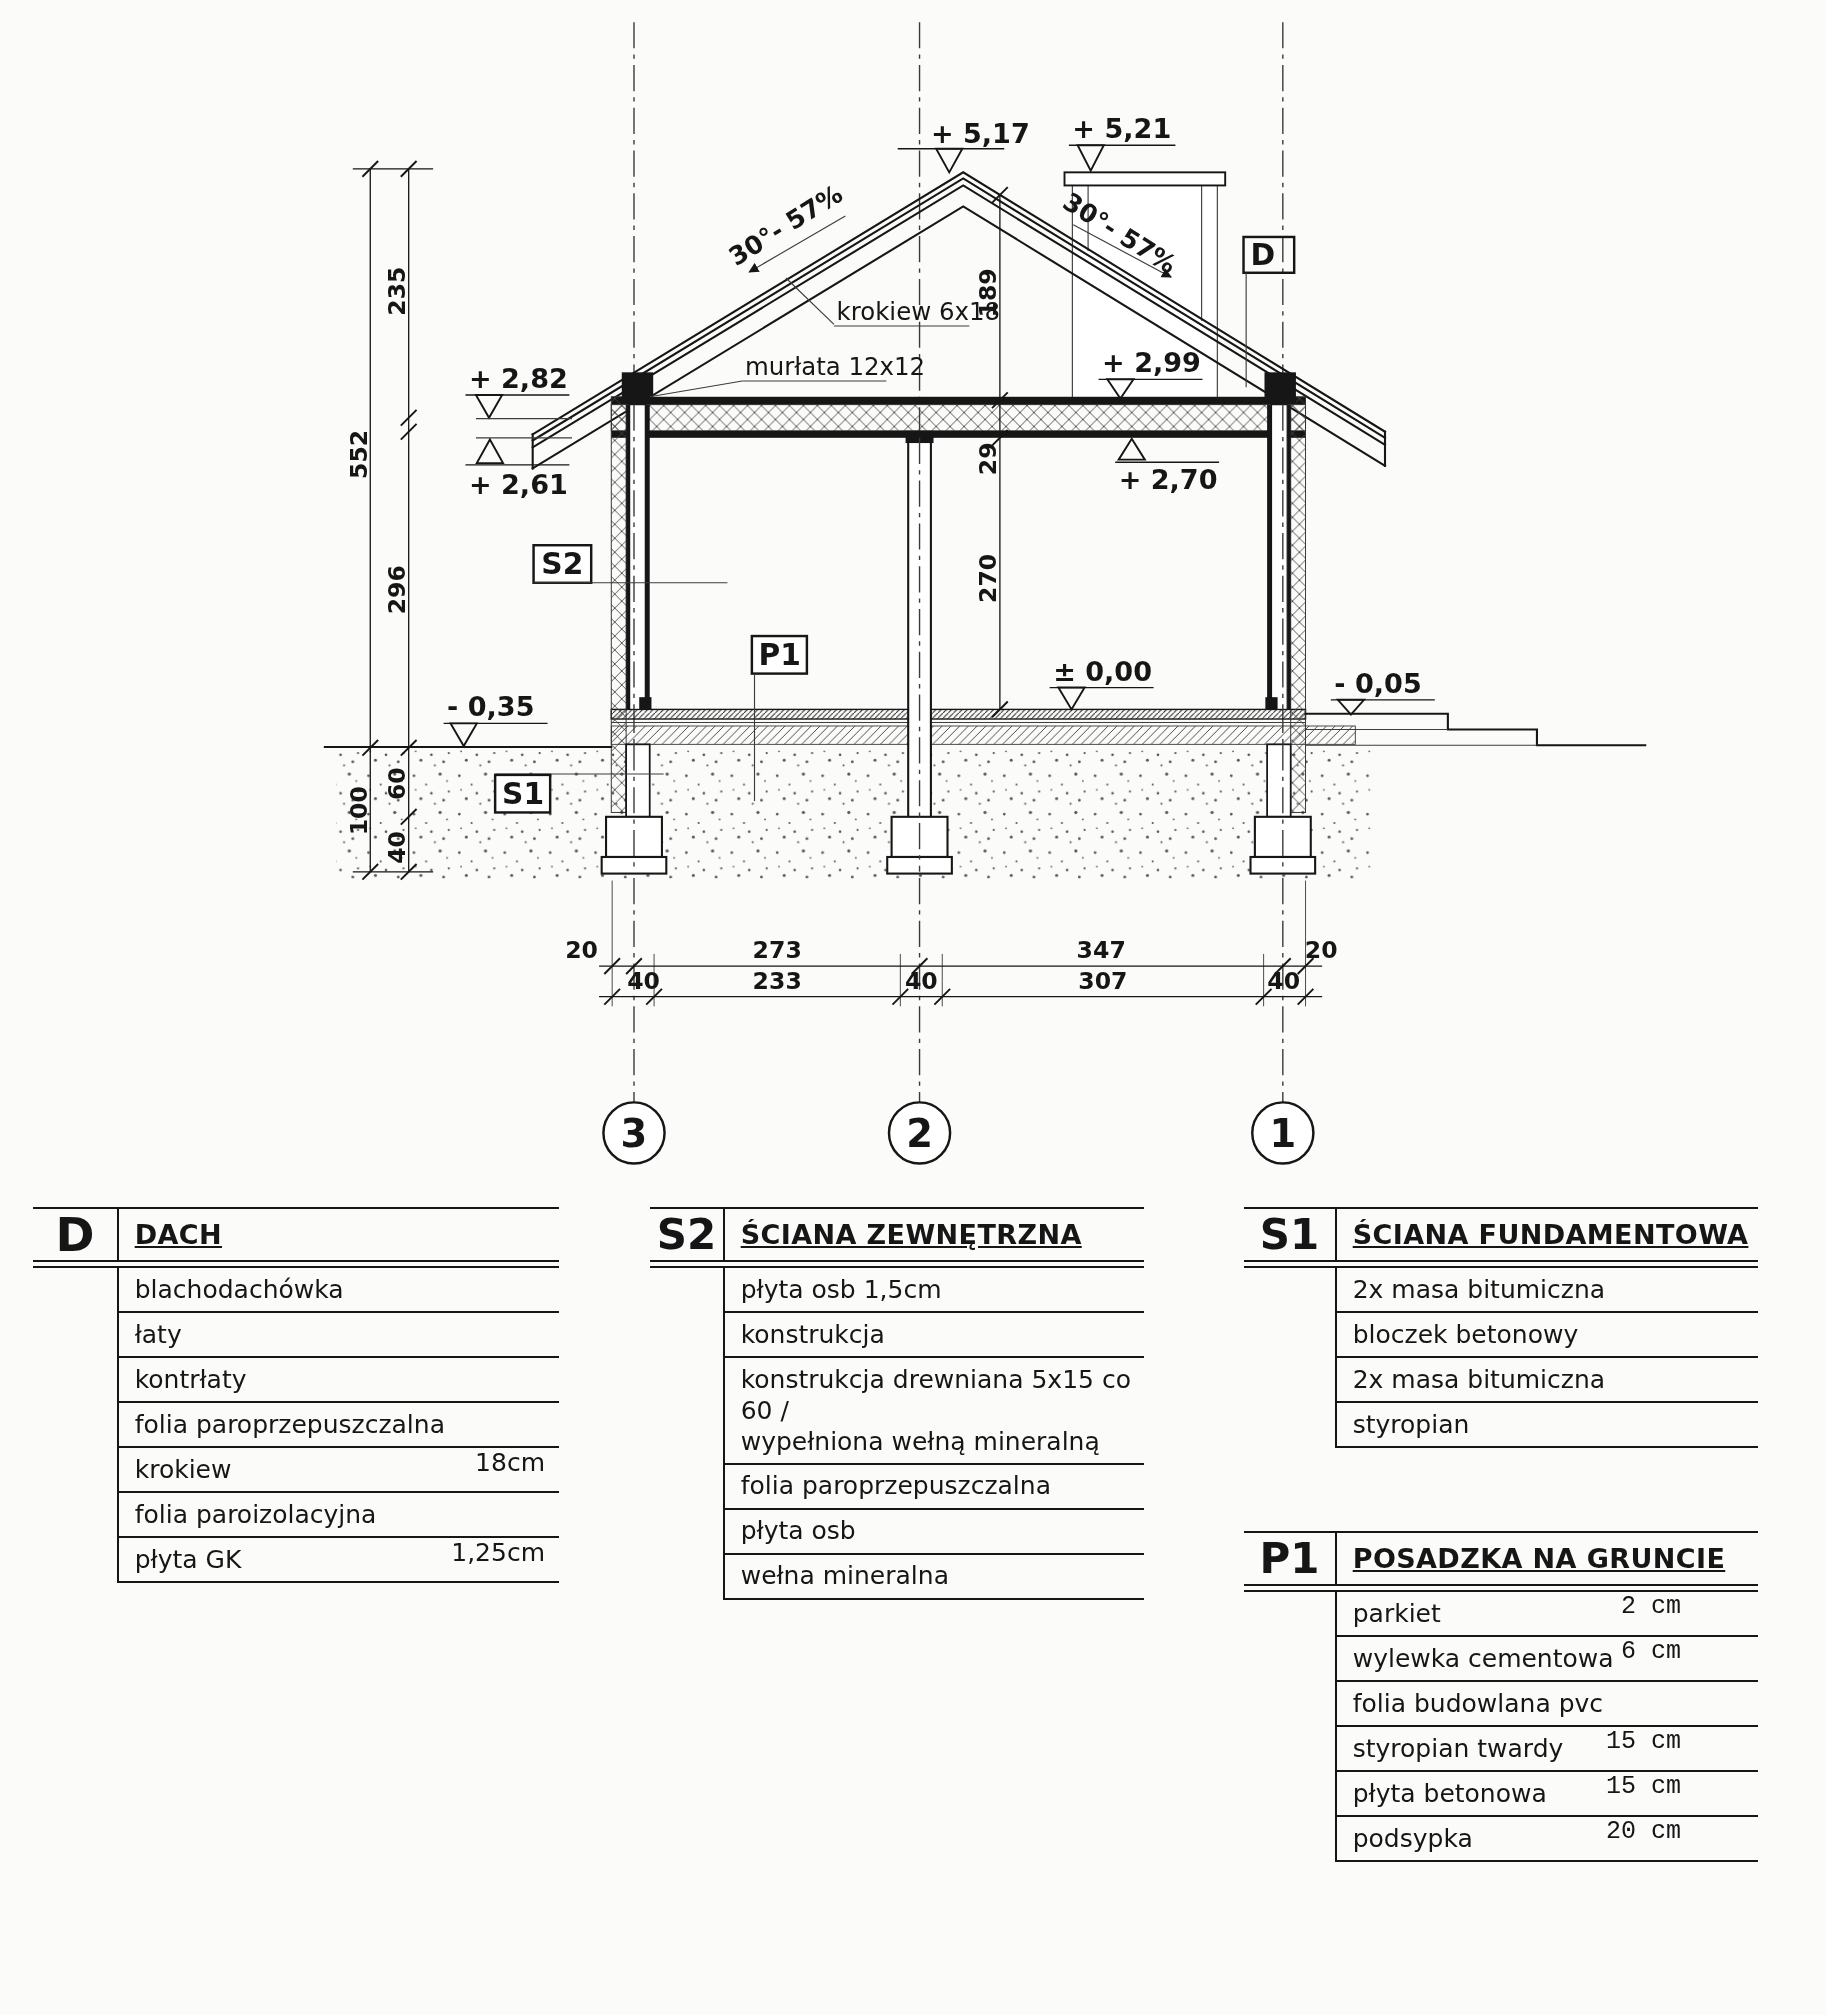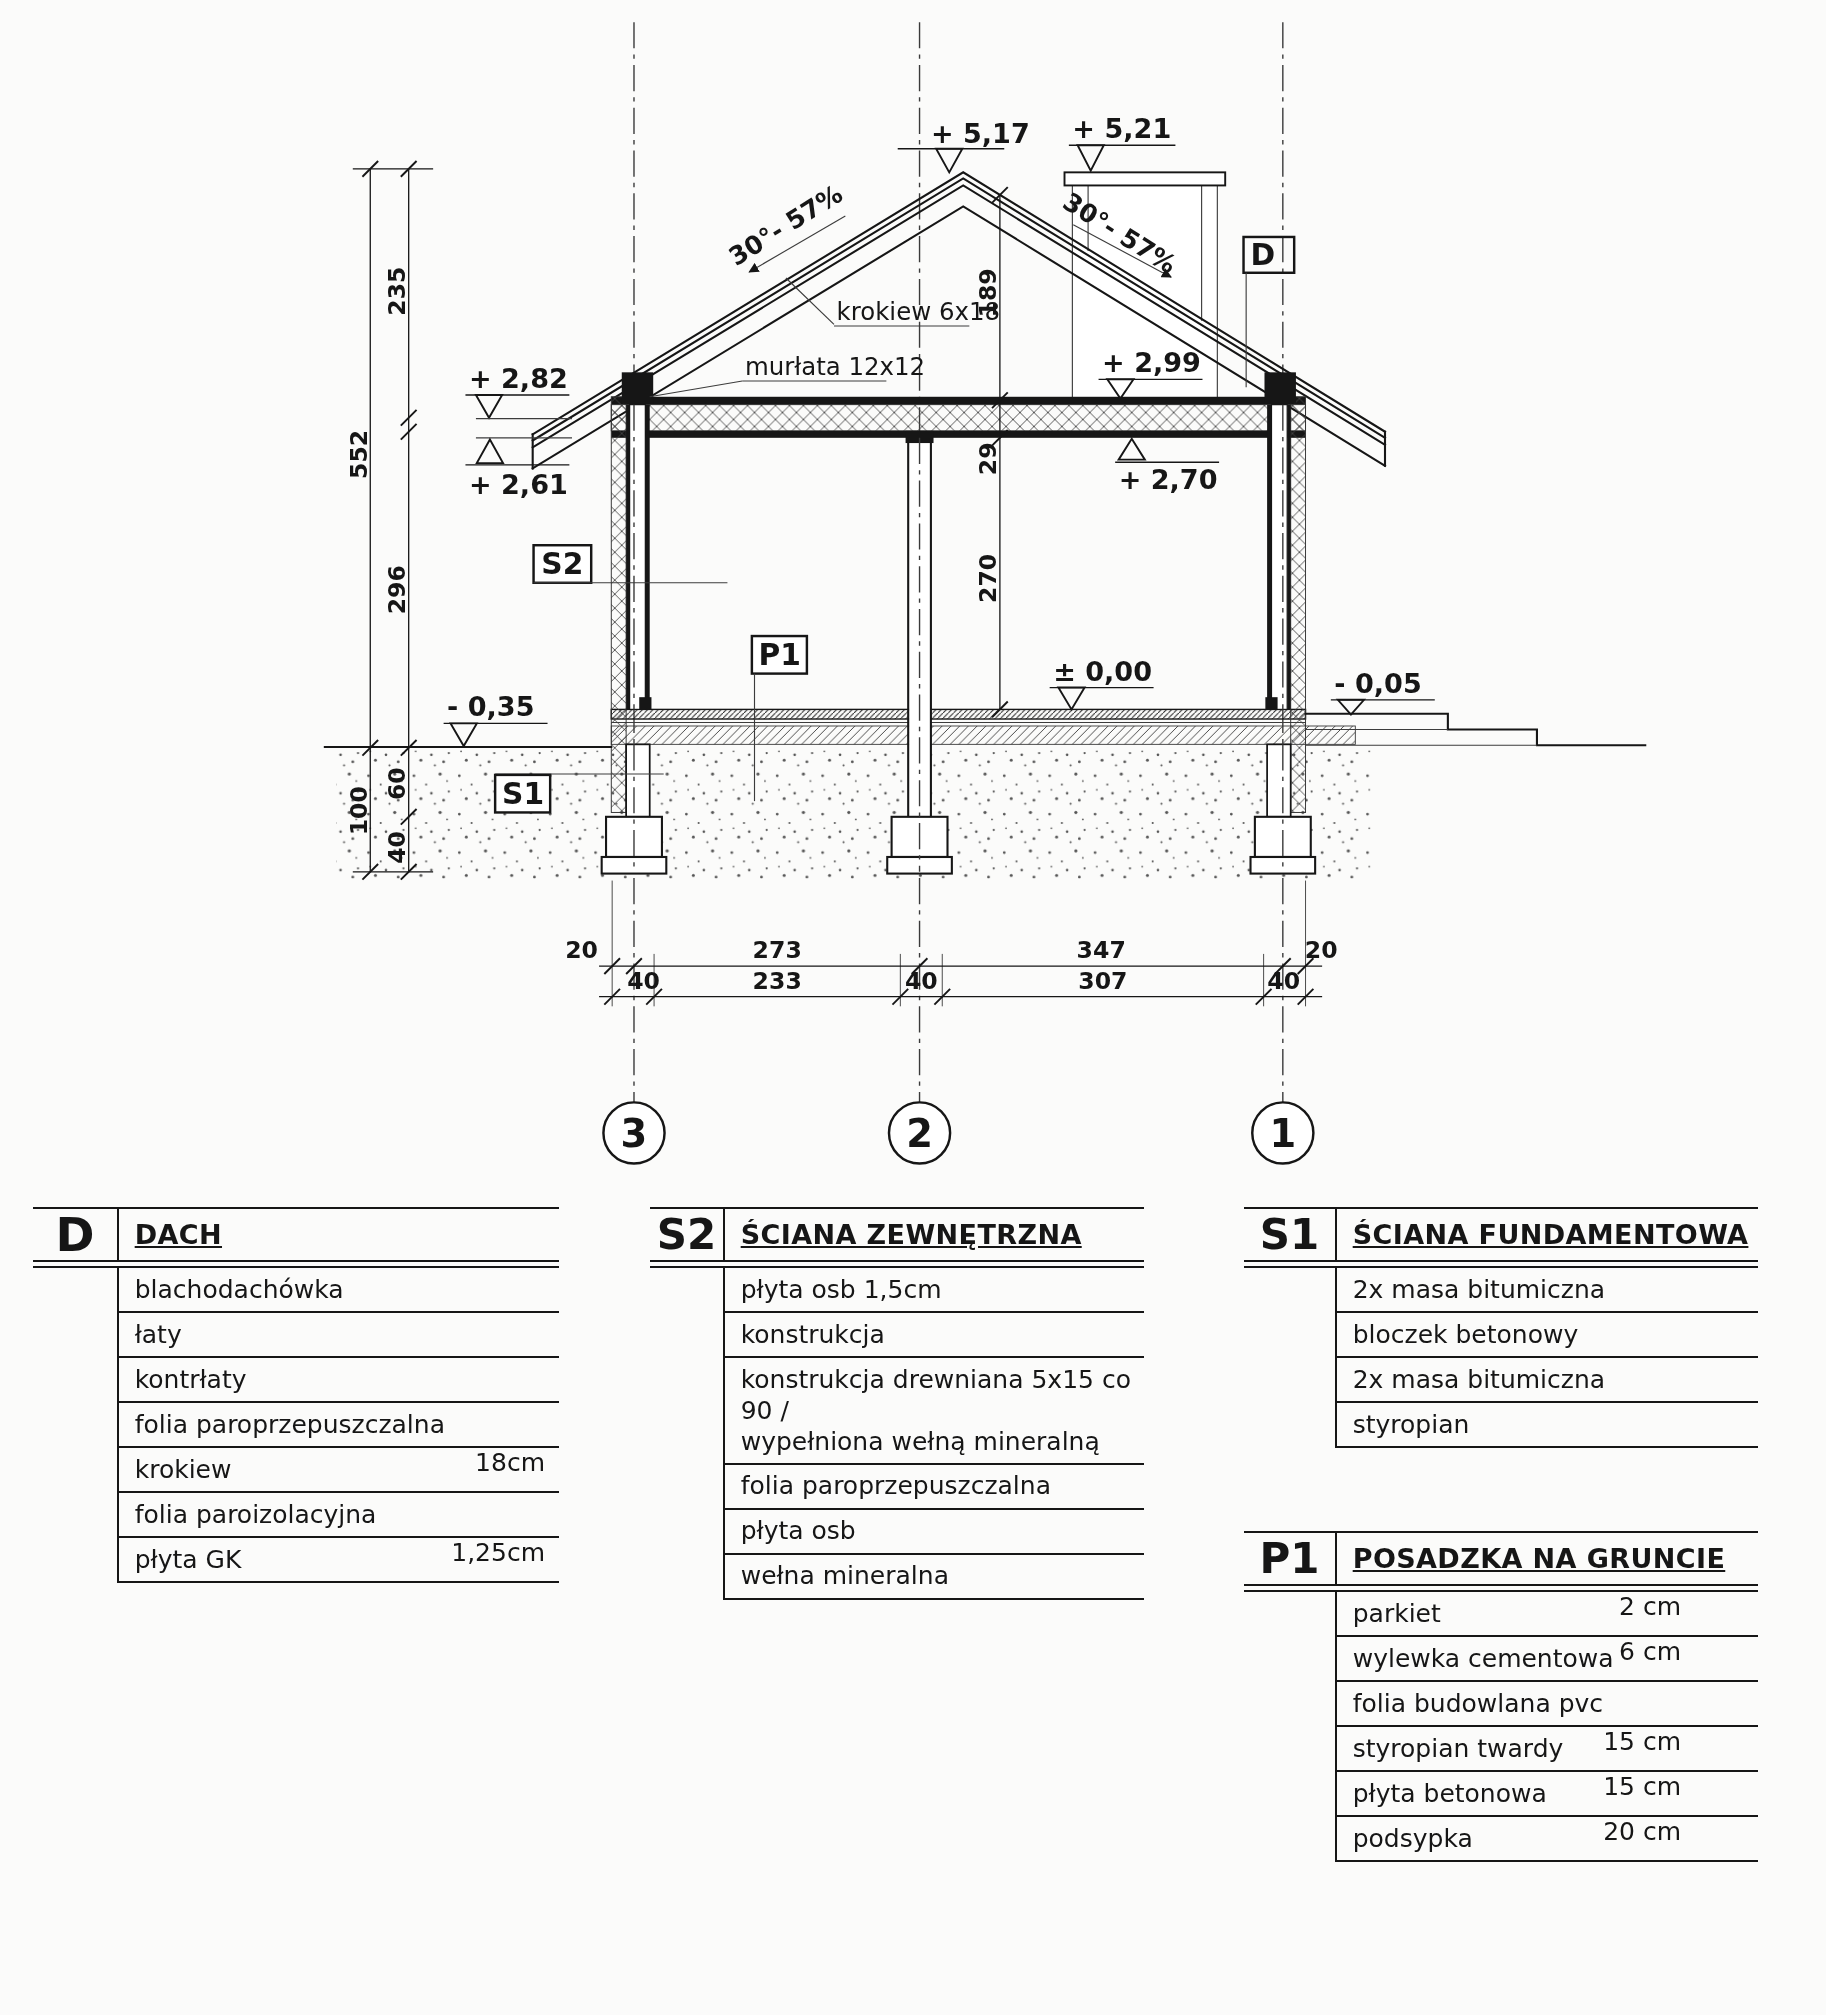--- a/index.html
+++ b/index.html
@@ -45,21 +45,21 @@
 
   .legend.d  { left:33px;  top:1207px; width:526px; }
   .legend.s2 { left:650px; top:1207px; width:494px; }
   .legend.s1 { left:1244px; top:1207px; width:514px; }
   .legend.p1 { left:1244px; top:1531px; width:514px; }
   .legend.s2 .legend-tag, .legend.s2 .legend-spacer { width:73px; }
   .legend.s2 .legend-tag { font-size:42px; }
   .legend.s1 .legend-tag, .legend.s1 .legend-spacer,
   .legend.p1 .legend-tag, .legend.p1 .legend-spacer { width:91px; }
   .legend.s1 .legend-tag, .legend.p1 .legend-tag { font-size:42px; }
-  .legend.p1 .legend-row .v { padding-right:77px; }
+  .legend.p1 .legend-row .v { padding-right:77px;font-family:Liberation Mono, monospace; }
 </style>
 </head>
 <body>
 
 <div class="stage">
 
 <svg width="1826" height="1197" viewBox="0 0 2091 1370">
   <defs>
     <pattern id="ins" width="16" height="16" patternUnits="userSpaceOnUse">
       <path d="M0,8 L8,0 L16,8 L8,16 Z" stroke="#444" stroke-width="1" fill="none"></path>
@@ -385,21 +385,21 @@
   <div class="legend-body">
     <div class="legend-spacer"></div>
     <div class="legend-rows">
       <div class="legend-row">
             <span class="l">płyta osb 1,5cm</span>
           </div>
       <div class="legend-row">
             <span class="l">konstrukcja</span>
           </div>
       <div class="legend-row">
-            <span class="l">konstrukcja drewniana 5x15 co 90 /
+            <span class="l">konstrukcja drewniana 5x15 co 60 /
 wypełniona wełną mineralną</span>
           </div>
       <div class="legend-row">
             <span class="l">folia paroprzepuszczalna</span>
           </div>
       <div class="legend-row">
             <span class="l">płyta osb</span>
           </div>
       <div class="legend-row">
             <span class="l">wełna mineralna</span>

